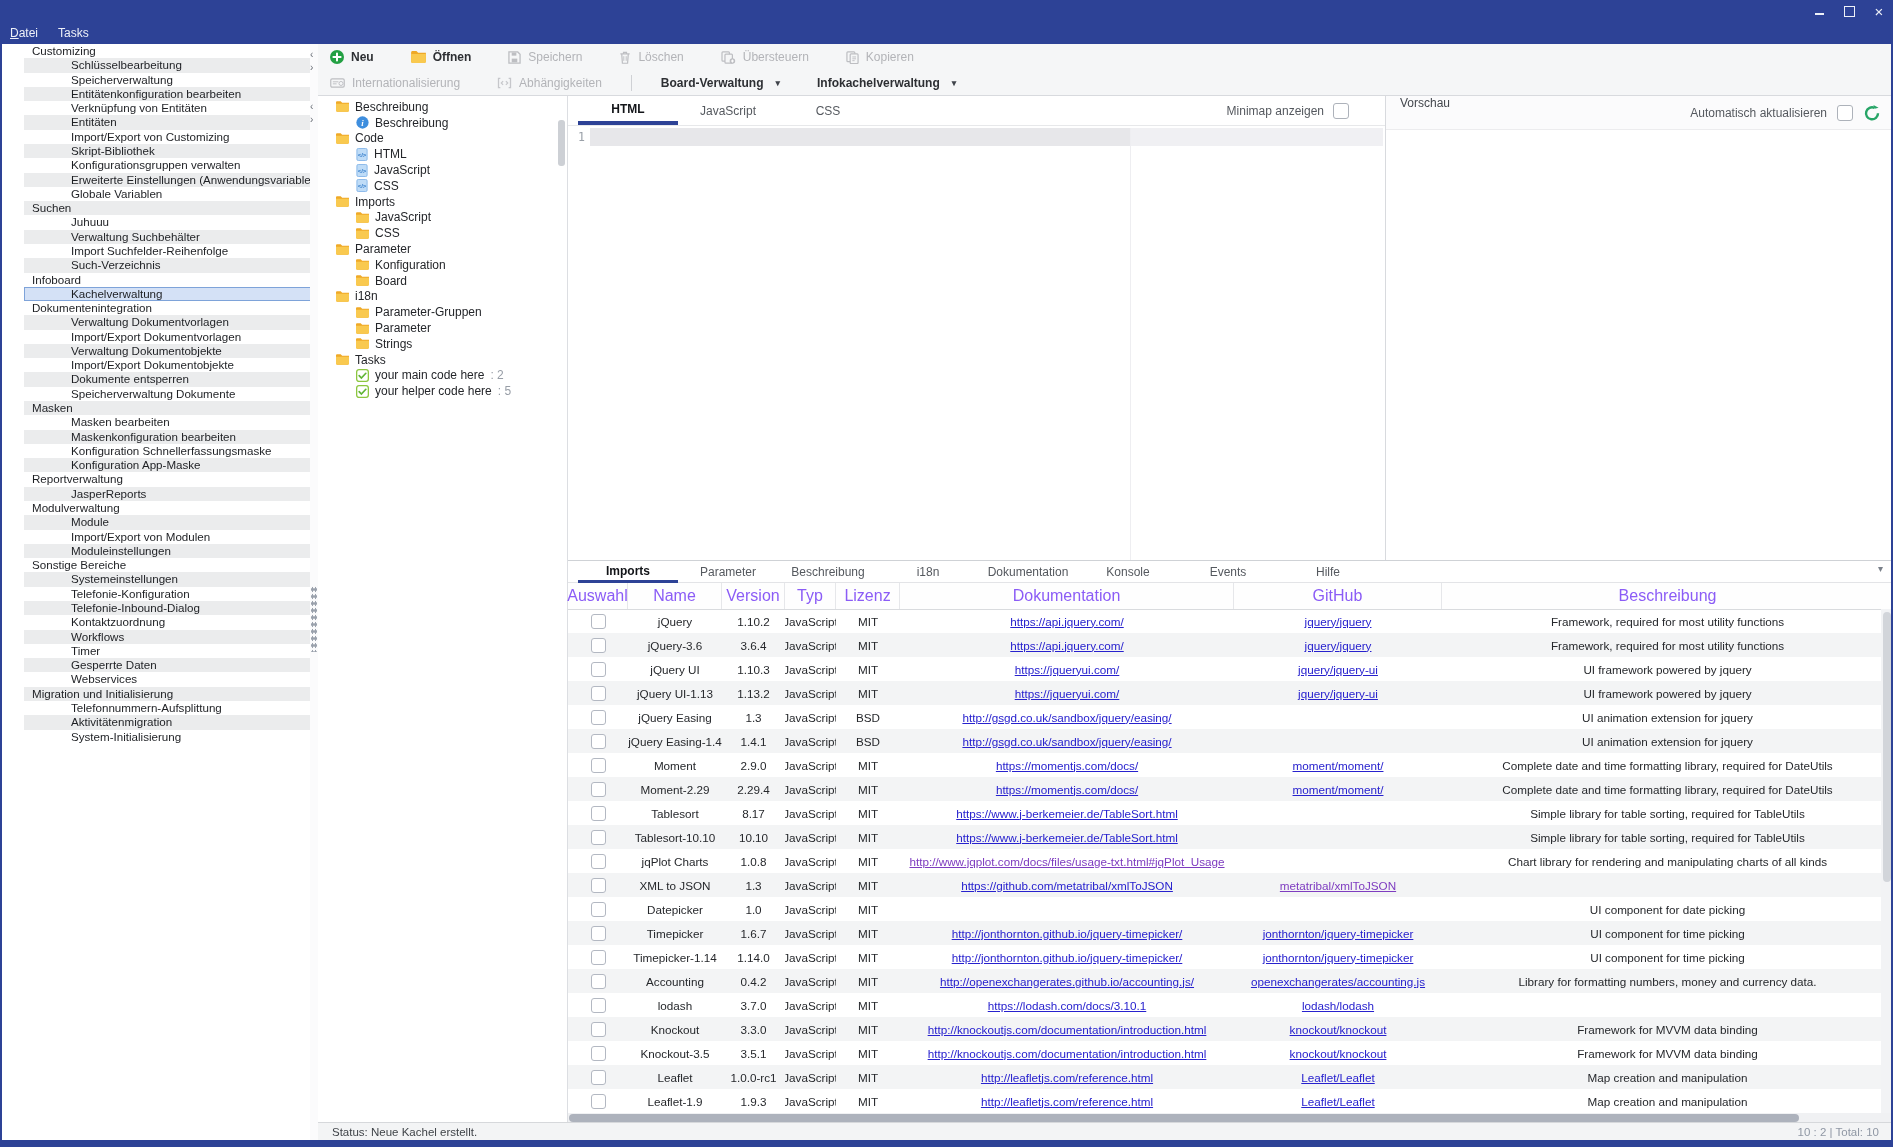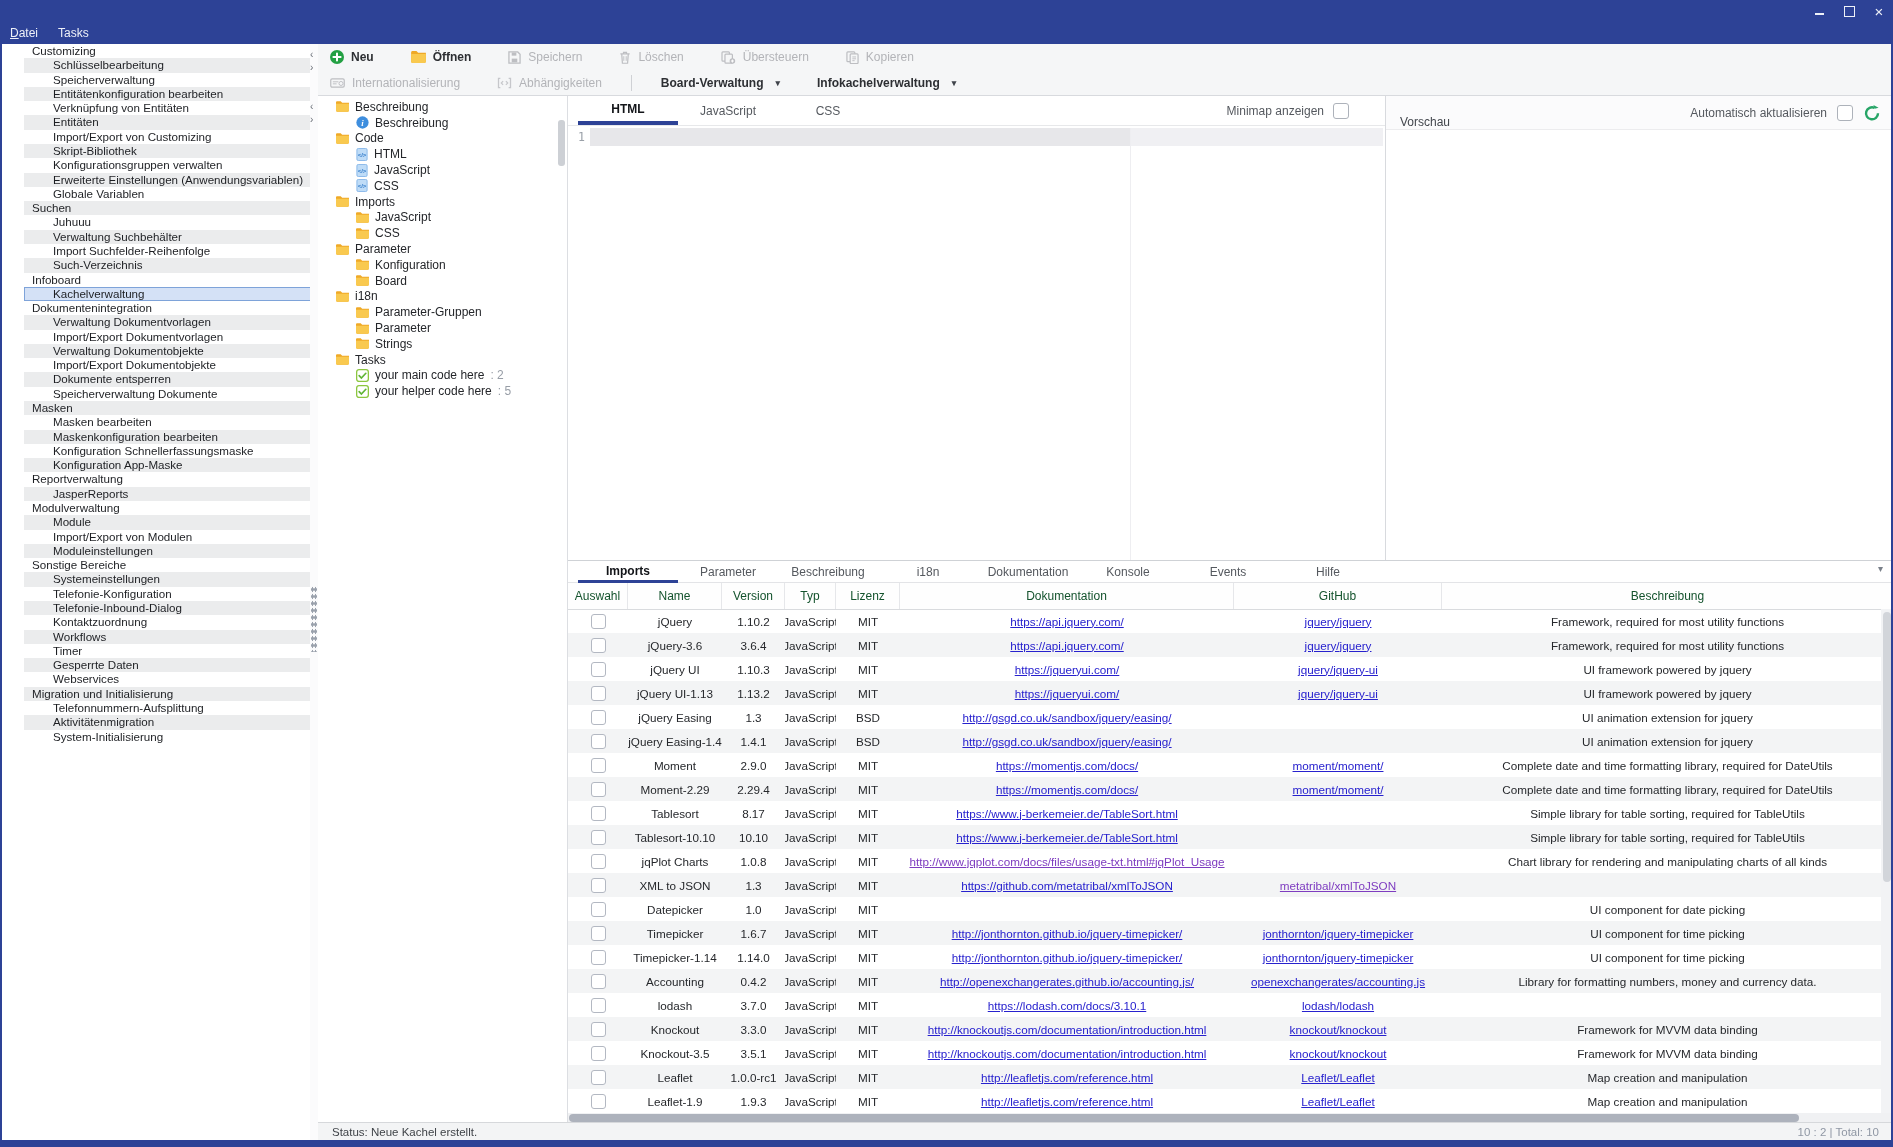--- a/index.html
+++ b/index.html
@@ -15,21 +15,21 @@
   .maxglyph{display:inline-block;width:9px;height:9px;border:1.5px solid #eef1f8;}
   .closeglyph{font-size:15px;line-height:15px;}
 
   
   .menubar{position:absolute;left:0;top:22px;width:100%;height:22px;background:#2D4296;display:flex;align-items:center;padding-left:10px;gap:20px;box-sizing:border-box;}
   .mitem{font-size:12px;color:#edf0f8;cursor:pointer;}
 
   
   .sidebar{position:absolute;left:0;top:44px;width:310px;height:1096px;background:#fff;overflow:hidden;margin-left:24px;}
   .srow{height:14.29px;line-height:14.4px;font-size:11.6px;color:#1d1f23;padding-left:8px;white-space:nowrap;overflow:hidden;cursor:pointer;}
-  .srow.child{padding-left:29px;}
+  .srow.child{padding-left:47px;}
   .srow.alt{background:#ebeced;}
   .srow.sel{background:#d4e1f6;outline:1px solid #7ea3d9;outline-offset:-1px;}
 
   
   .splitter{position:absolute;left:310px;top:44px;width:8px;height:1096px;background:#fbfbfc;cursor:col-resize;}
   .sch{position:absolute;left:0px;font-size:10px;color:#6a6f77;line-height:10px;}
   .dots{position:absolute;left:1px;top:542px;width:6px;height:66px;
         background-image:radial-gradient(#9aa1ac 1px,transparent 1.3px);background-size:3px 7px;}
 
   
@@ -59,35 +59,35 @@
   .chk{display:inline-block;width:14px;height:14px;border:1px solid #adb2ba;border-radius:3px;background:#fff;cursor:pointer;}
   .codearea{position:absolute;left:0;top:30px;right:0;bottom:0;background:#fff;}
   .ln{position:absolute;left:0;top:2px;width:17px;height:18px;line-height:18px;text-align:right;
       font-family:"DejaVu Sans Mono",monospace;font-size:11.5px;color:#9aa0a8;}
   .l1a{position:absolute;left:22px;top:2px;width:540px;height:18px;background:#e7e7ea;}
   .l1b{position:absolute;left:562px;top:2px;width:253px;height:18px;background:#f0f0f3;}
   .evline{position:absolute;left:562px;top:2px;bottom:0;width:1px;background:#eeeef1;}
 
   
   .preview{position:absolute;left:1385px;top:96px;width:508px;height:464px;background:#fff;border-left:1px solid #d8dade;box-sizing:border-box;}
-  .phead{position:relative;height:34px;background:#fbfbfc;border-bottom:1px solid #ececee;display:flex;align-items:flex-end;padding:0 14px;box-sizing:border-box;}
+  .phead{position:relative;height:34px;background:#fbfbfc;border-bottom:1px solid #ececee;display:flex;align-items:flex-start;padding:0 14px;box-sizing:border-box;}
   .ptitle{font-size:12px;color:#43474d;}
   .pright{position:absolute;right:12px;top:0;height:34px;display:flex;align-items:center;gap:10px;font-size:12px;color:#55595f;}
   .refresh{display:flex;align-items:center;cursor:pointer;}
   .pbody{position:absolute;left:0;right:0;top:34px;bottom:0;background:#fff;}
 
   
   .bottompanel{position:absolute;left:568px;top:560px;right:0;height:562px;background:#fff;border-top:1px solid #cfd2d6;box-sizing:border-box;}
   .btabsbar{position:relative;height:22px;border-bottom:1px solid #e3e4e7;box-sizing:border-box;}
   .btabsbar .tab{height:22px;}
   .btabsbar .tab.on{border-bottom:3px solid #2D4296;}
   .bchev{position:absolute;right:10px;top:2px;font-size:10px;color:#7a808a;cursor:pointer;}
   .tgrid{display:grid;grid-template-columns:60px 94px 63px 51px 64px 334px 208px 1fr;}
   .thead{height:26px;border-bottom:1px solid #d9dbde;background:#fefefe;}
-  .th{display:flex;align-items:center;justify-content:center;font-size:12px;color:#14532d;border-right:1px solid #e6e7ea;height:100%;box-sizing:border-box;cursor:pointer;}
+  .th{display:flex;align-items:center;justify-content:center;font-size:16px;color:#8b5cf6;border-right:1px solid #e6e7ea;height:100%;box-sizing:border-box;cursor:pointer;}
   .th:last-child{border-right:none;}
   .tbody{position:absolute;left:0;right:0;top:48px;height:504px;overflow:hidden;}
   .trowt{height:24px;cursor:default;}
   .trowt.alt{background:#f3f4f5;}
   .td{display:flex;align-items:center;justify-content:center;font-size:11.7px;color:#26282c;white-space:nowrap;overflow:hidden;}
   .cb{width:13px;height:13px;border:1px solid #b3b8c2;border-radius:3px;background:#fff;cursor:pointer;}
   .lnk{color:#2721CE;text-decoration:underline;cursor:pointer;}
   .lnk.visited{color:#7E3CC0;}
   .hscroll{position:absolute;left:0;right:0;top:552px;height:10px;background:#f0f1f3;}
   .hthumb{position:absolute;left:1px;top:1px;width:1230px;height:8px;background:#adb2bc;border-radius:4px;cursor:pointer;}

